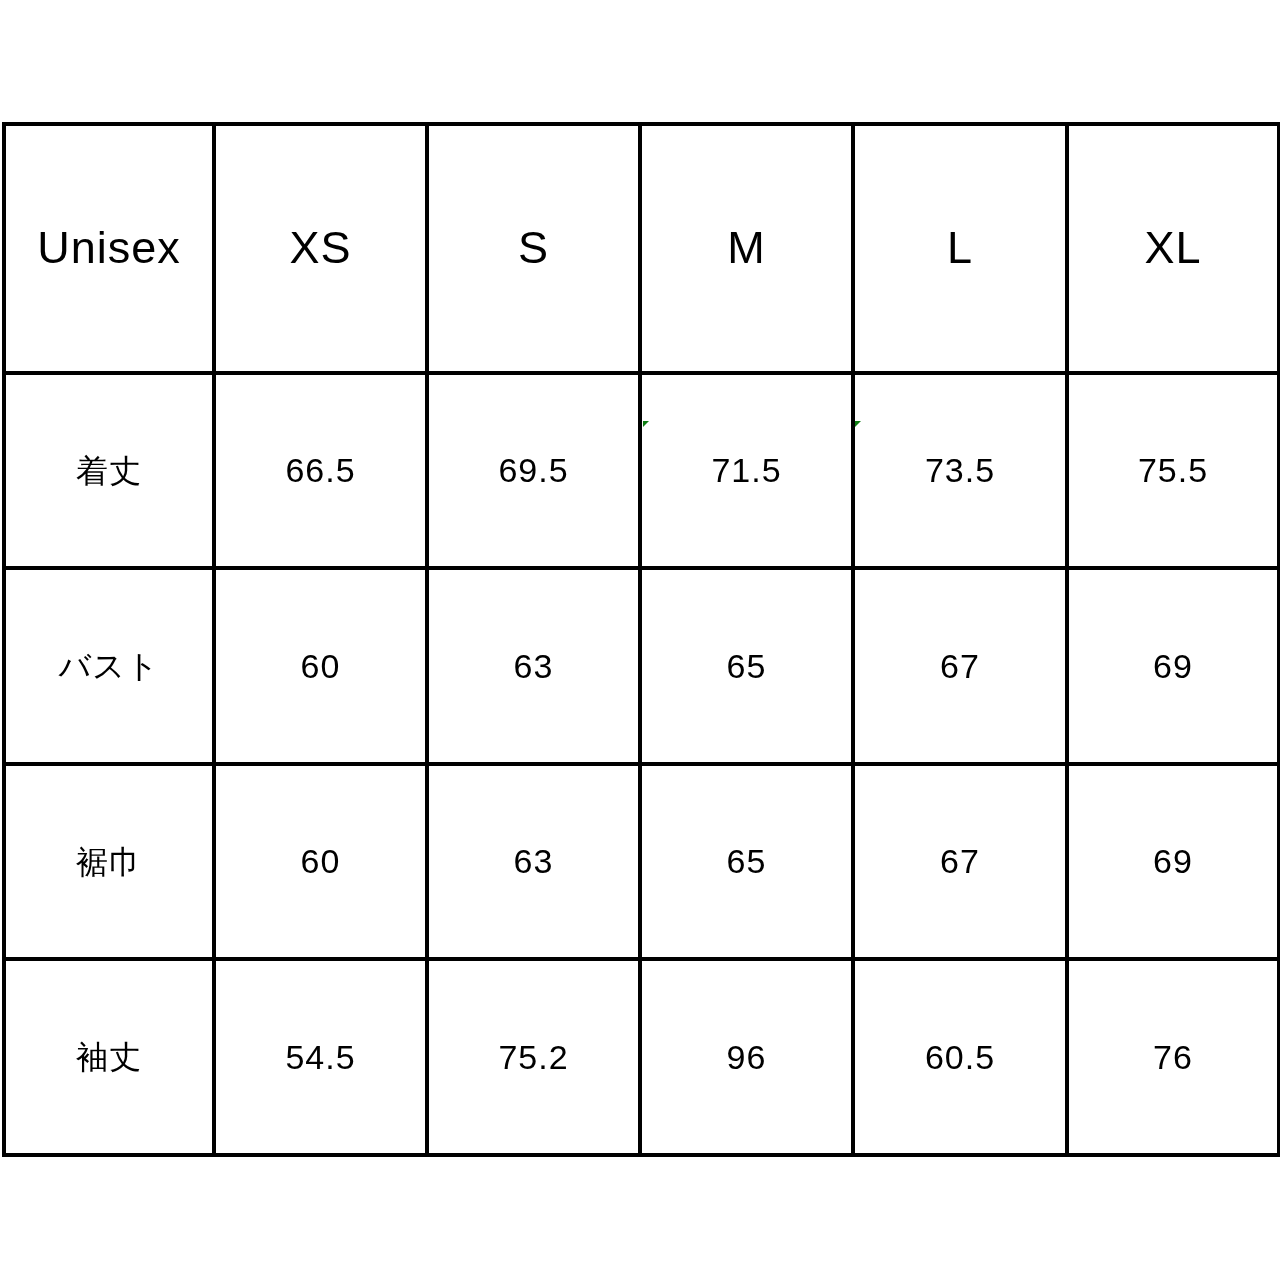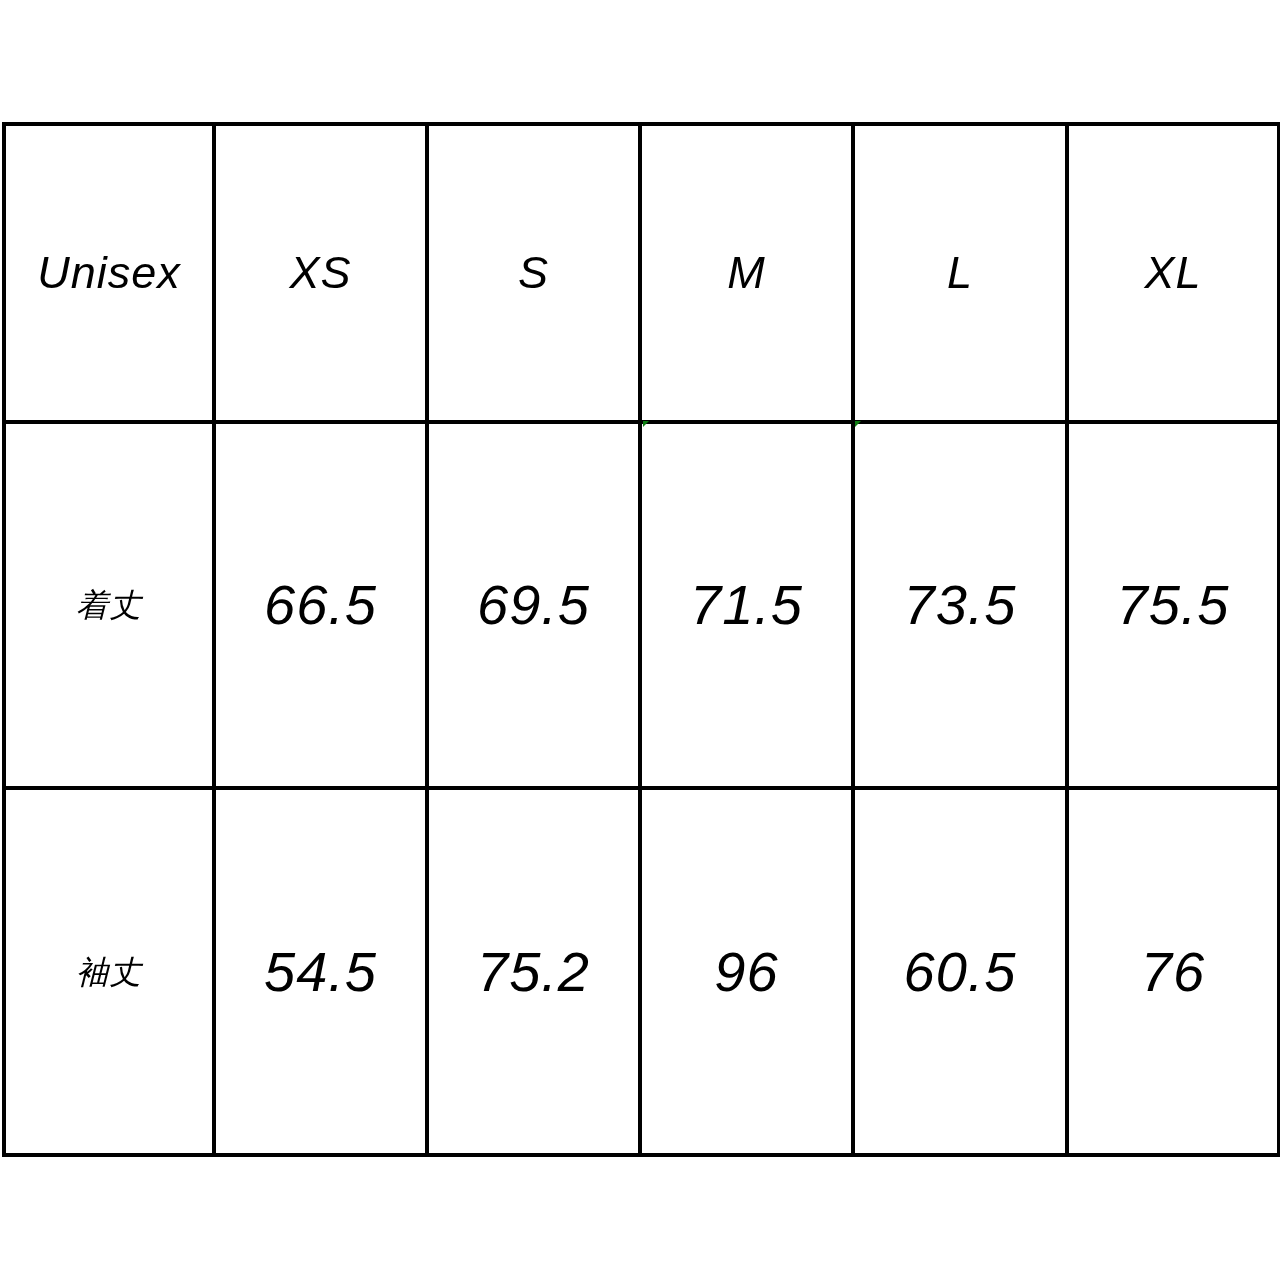--- a/index.html
+++ b/index.html
@@ -8,21 +8,20 @@
     background: #ffffff;
   }
   .canvas {
     position: relative;
     width: 1280px;
     height: 1280px;
     background: #ffffff;
     font-family: "Liberation Sans", "DejaVu Sans", sans-serif;
     color: #000000;
     overflow: hidden;
-    font-style: italic;
   }
   table.size-chart {
     position: absolute;
     left: 2px;
     top: 122px;
     width: 1275px;
     height: 1035px;
     border-collapse: collapse;
     table-layout: fixed;
   }
@@ -37,21 +36,21 @@
     font-size: 45px;
     letter-spacing: 1px;
   }
   td.label-cell {
     font-size: 32px;
     white-space: pre-line;
     line-height: 1.25;
     letter-spacing: 1px;
   }
   td.value-cell {
-    font-size: 56px;
+    font-size: 34px;
     letter-spacing: 1px;
   }
   .artifact {
     position: absolute;
     width: 6px;
     height: 6px;
     clip-path: polygon(0 0, 100% 0, 0 100%);
   }
   .artifact.a1 { left: 643px; top: 421px; }
   .artifact.a2 { left: 855px; top: 421px; }
@@ -80,20 +79,36 @@
       </tr>
       <tr>
         <td class="label-cell">着丈</td>
         <td class="value-cell">66.5</td>
         <td class="value-cell">69.5</td>
         <td class="value-cell">71.5</td>
         <td class="value-cell">73.5</td>
         <td class="value-cell">75.5</td>
       </tr>
       <tr>
+        <td class="label-cell">バスト</td>
+        <td class="value-cell">60</td>
+        <td class="value-cell">63</td>
+        <td class="value-cell">65</td>
+        <td class="value-cell">67</td>
+        <td class="value-cell">69</td>
+      </tr>
+      <tr>
+        <td class="label-cell">裾巾</td>
+        <td class="value-cell">60</td>
+        <td class="value-cell">63</td>
+        <td class="value-cell">65</td>
+        <td class="value-cell">67</td>
+        <td class="value-cell">69</td>
+      </tr>
+      <tr>
         <td class="label-cell">袖丈</td>
         <td class="value-cell">54.5</td>
         <td class="value-cell">75.2</td>
         <td class="value-cell">96</td>
         <td class="value-cell">60.5</td>
         <td class="value-cell">76</td>
       </tr>
     </tbody>
   </table>
 

